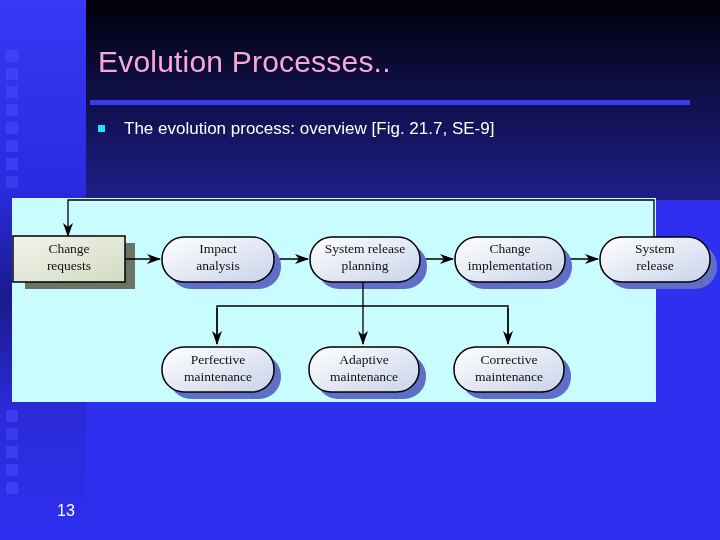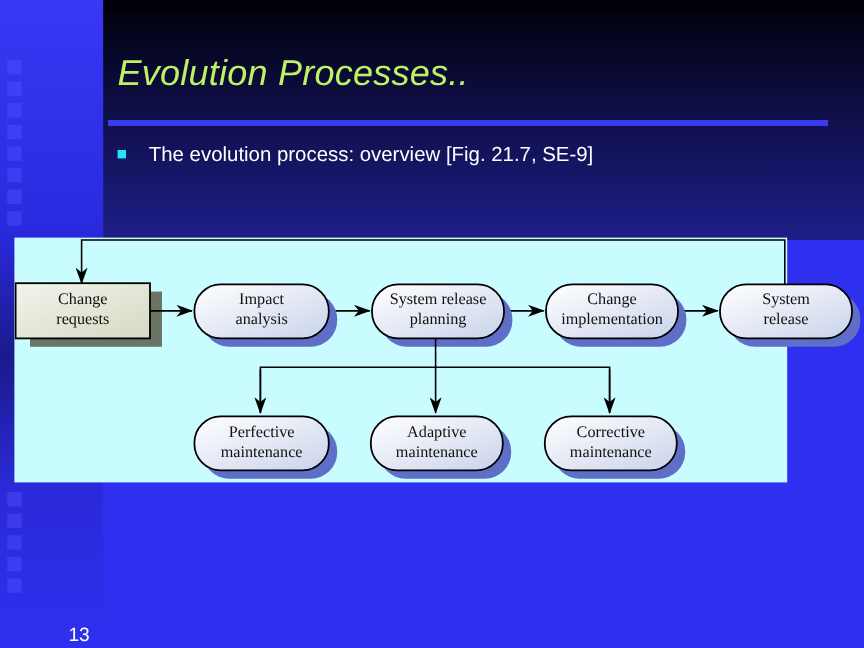--- a/index.html
+++ b/index.html
@@ -3,27 +3,27 @@
 <meta charset="utf-8">
 <style>
   html, body { margin:0; padding:0; }
   body { width:720px; height:540px; overflow:hidden; position:relative;
          background:#2f2ff0; font-family:"Liberation Sans", sans-serif; }
   .left-strip { position:absolute; left:0; top:0; width:86px; height:540px;
     background:linear-gradient(to bottom, #3838f5 0%, #2a2ae0 35%, #1a1a8c 55%, #2a2ad8 75%, #2f2ff0 100%); }
   .sq { position:absolute; left:6px; width:12px; height:12px; background:rgba(80,80,255,0.45); }
   .main-panel { position:absolute; left:86px; top:0; width:634px; height:200px;
     background:linear-gradient(to bottom, #000008 0%, #0d0d40 40%, #181870 80%, #1e1e88 100%); }
-  .title { position:absolute; left:98px; top:45px; font-size:30px; color:#bef264; letter-spacing:0.2px;font-style:italic; }
+  .title { position:absolute; left:98px; top:45px; font-size:30px; color:#f9a8d4; letter-spacing:0.2px; }
   .rule { position:absolute; left:90px; top:100px; width:600px; height:5px; background:#3a3aee; }
   .bullet { position:absolute; left:98px; top:125px; width:7px; height:7px; background:#22e6f5; }
   .bullet-text { position:absolute; left:124px; top:119px; font-size:17px; color:#ffffff; }
   .lower-panel { position:absolute; left:86px; top:200px; width:634px; height:340px; background:#2f2ff0; }
   .diagram { position:absolute; left:12px; top:198px; width:644px; height:204px; background:#c8fcfe; }
-  .page-num { position:absolute; left:57px; top:502px; font-size:16px; color:#ffffff;margin-top:19px; }
+  .page-num { position:absolute; left:57px; top:502px; font-size:16px; color:#ffffff; }
   svg text { font-family:"Liberation Serif", serif; font-size:13.5px; fill:#111; }
 </style>
 </head>
 <body>
 
 <div class="left-strip">
   <div class="sq" style="top:50px"></div>
   <div class="sq" style="top:68px"></div>
   <div class="sq" style="top:86px"></div>
   <div class="sq" style="top:104px"></div>

